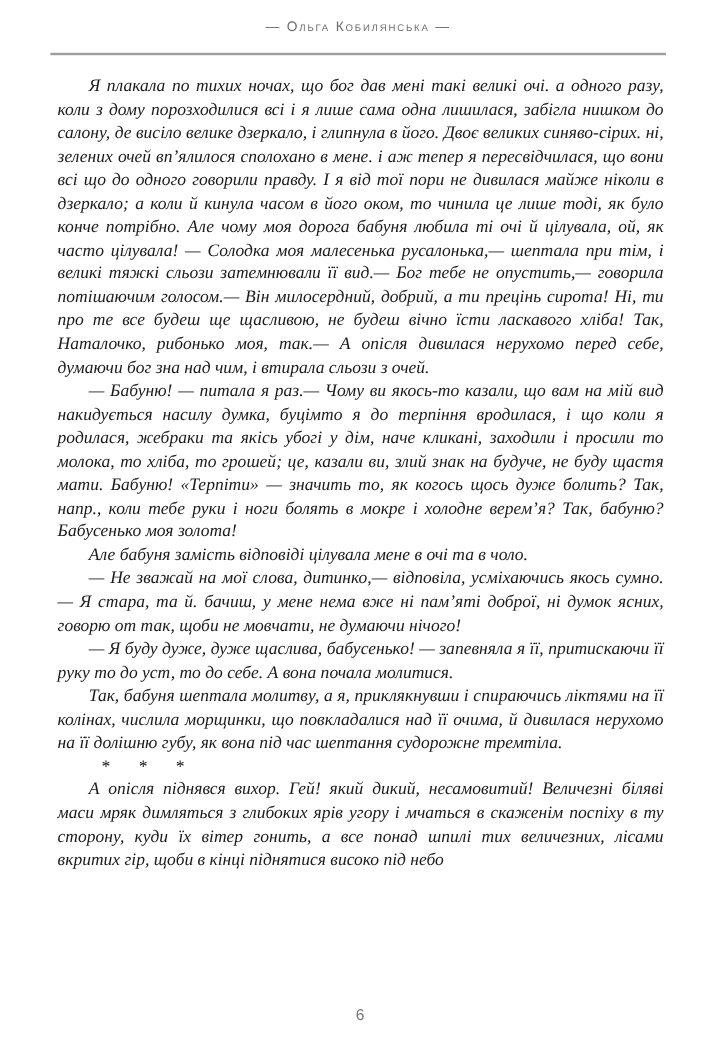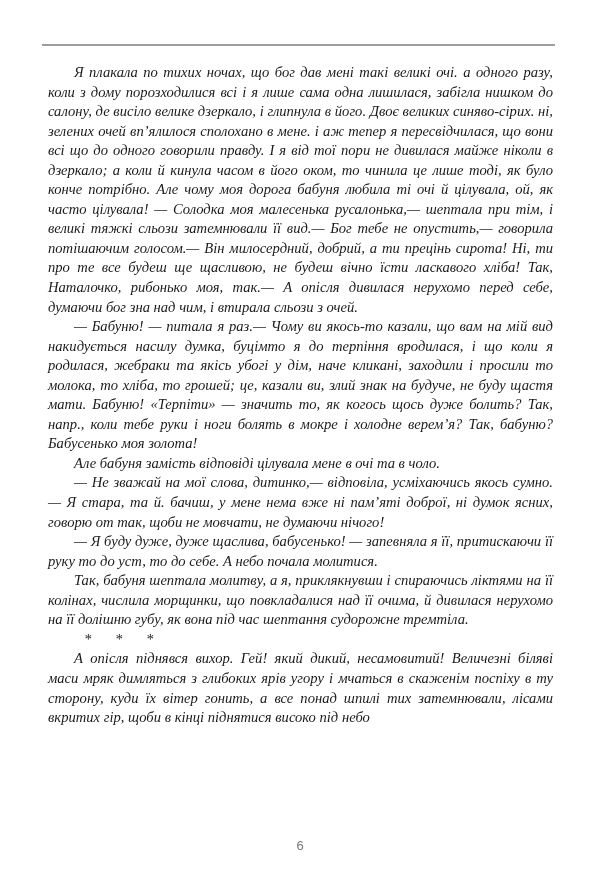--- a/index.html
+++ b/index.html
@@ -87,33 +87,34 @@
     font-family: "Liberation Sans", "DejaVu Sans", sans-serif;
     font-size: 13px;
     color: #777777;
   }
 </style>
 </head>
 <body>
 
 <div class="page">
 
+  <div class="running-header">— Ольга Кобилянська —</div>
 
   <div class="header-rule"></div>
 
   <div class="text-block">
 
     <p>Я плакала по тихих ночах, що бог дав мені такі великі очі. а одного разу, коли з дому порозходилися всі і я лише сама одна лишилася, забігла нишком до салону, де висіло велике дзеркало, і глипнула в його. Двоє великих синяво-сірих. ні, зелених очей вп’ялилося сполохано в мене. і аж тепер я пересвідчилася, що вони всі що до одного говорили правду. І я від тої пори не дивилася майже ніколи в дзеркало; а коли й кинула часом в його оком, то чинила це лише тоді, як було конче потрібно. Але чому моя дорога бабуня любила ті очі й цілувала, ой, як часто цілувала! — Солодка моя малесенька русалонька,— шептала при тім, і великі тяжкі сльози затемнювали її вид.— Бог тебе не опустить,— говорила потішаючим голосом.— Він милосердний, добрий, а ти прецінь сирота! Ні, ти про те все будеш ще щасливою, не будеш вічно їсти ласкавого хліба! Так, Наталочко, рибонько моя, так.— А опісля дивилася нерухомо перед себе, думаючи бог зна над чим, і втирала сльози з очей.</p>
     <p>— Бабуню! — питала я раз.— Чому ви якось-то казали, що вам на мій вид накидується насилу думка, буцімто я до терпіння вродилася, і що коли я родилася, жебраки та якісь убогі у дім, наче кликані, заходили і просили то молока, то хліба, то грошей; це, казали ви, злий знак на будуче, не буду щастя мати. Бабуню! «Терпіти» — значить то, як когось щось дуже болить? Так, напр., коли тебе руки і ноги болять в мокре і холодне верем’я? Так, бабуню? Бабусенько моя золота!</p>
     <p>Але бабуня замість відповіді цілувала мене в очі та в чоло.</p>
     <p>— Не зважай на мої слова, дитинко,— відповіла, усміхаючись якось сумно.— Я стара, та й. бачиш, у мене нема вже ні пам’яті доброї, ні думок ясних, говорю от так, щоби не мовчати, не думаючи нічого!</p>
-    <p>— Я буду дуже, дуже щаслива, бабусенько! — запевняла я її, притискаючи її руку то до уст, то до себе. А небо почала молитися.</p>
+    <p>— Я буду дуже, дуже щаслива, бабусенько! — запевняла я її, притискаючи її руку то до уст, то до себе. А вона почала молитися.</p>
     <p>Так, бабуня шептала молитву, а я, приклякнувши і спираючись ліктями на її колінах, числила морщинки, що повкладалися над її очима, й дивилася нерухомо на її долішню губу, як вона під час шептання судорожне тремтіла.</p>
 
     <p class="divider">* * *</p>
 
-    <p>А опісля піднявся вихор. Гей! який дикий, несамовитий! Величезні біляві маси мряк димляться з глибоких ярів угору і мчаться в скаженім поспіху в ту сторону, куди їх вітер гонить, а все понад шпилі тих затемнювали, лісами вкритих гір, щоби в кінці піднятися високо під небо</p>
+    <p>А опісля піднявся вихор. Гей! який дикий, несамовитий! Величезні біляві маси мряк димляться з глибоких ярів угору і мчаться в скаженім поспіху в ту сторону, куди їх вітер гонить, а все понад шпилі тих величезних, лісами вкритих гір, щоби в кінці піднятися високо під небо</p>
 
   </div>
 
   <div class="folio">6</div>
 
 </div>
 
 </body></html>

